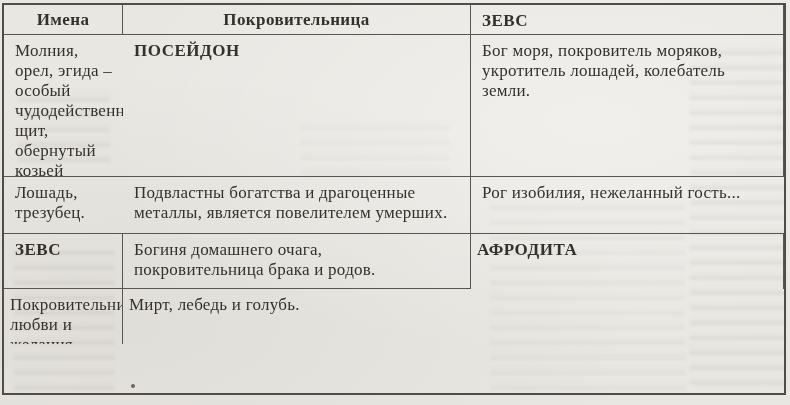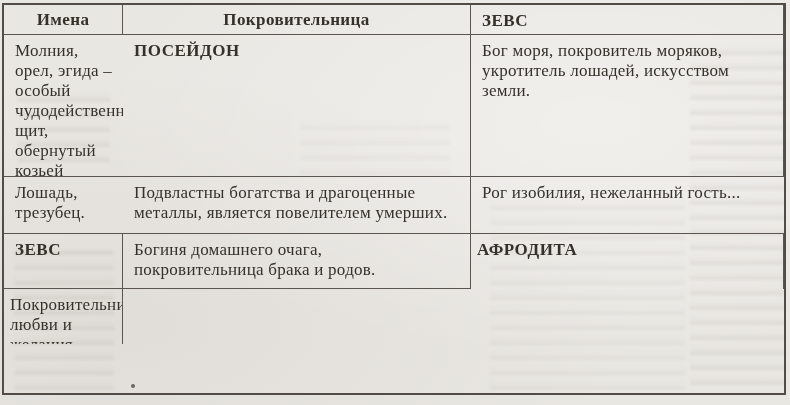--- a/index.html
+++ b/index.html
@@ -80,27 +80,28 @@
   <div class="cell last-col">Молния, орел, эгида – особый
 чудодейственный щит, обернутый
 козьей шкурой, в некоторых версиях
 мифа – это кираса, окаймленная
 змеями, в центральной ее части
 находится голова Медузы Горгоны.
 Дуб в Додоне.</div>
 
   <div class="cell god">ПОСЕЙДОН</div>
   <div class="cell">Бог моря, покровитель моряков,
-укротитель лошадей, искусством земли.</div>
+укротитель лошадей, колебатель земли.</div>
   <div class="cell last-col">Лошадь, трезубец.</div>
 
   <div class="cell">Подвластны богатства и драгоценные
 металлы, является повелителем умерших.</div>
   <div class="cell last-col">Рог изобилия, нежеланный гость...</div>
 
   <div class="cell god">ЗЕВС</div>
   <div class="cell">Богиня домашнего очага,
 покровительница брака и родов.</div>
 
   <div class="cell god last-row">АФРОДИТА</div>
   <div class="cell last-row">Покровительница любви и желания,
 брачного союза и деторождения.</div>
+  <div class="cell last-col last-row">Мирт, лебедь и голубь.</div>
 </div>
 
 </body></html>

